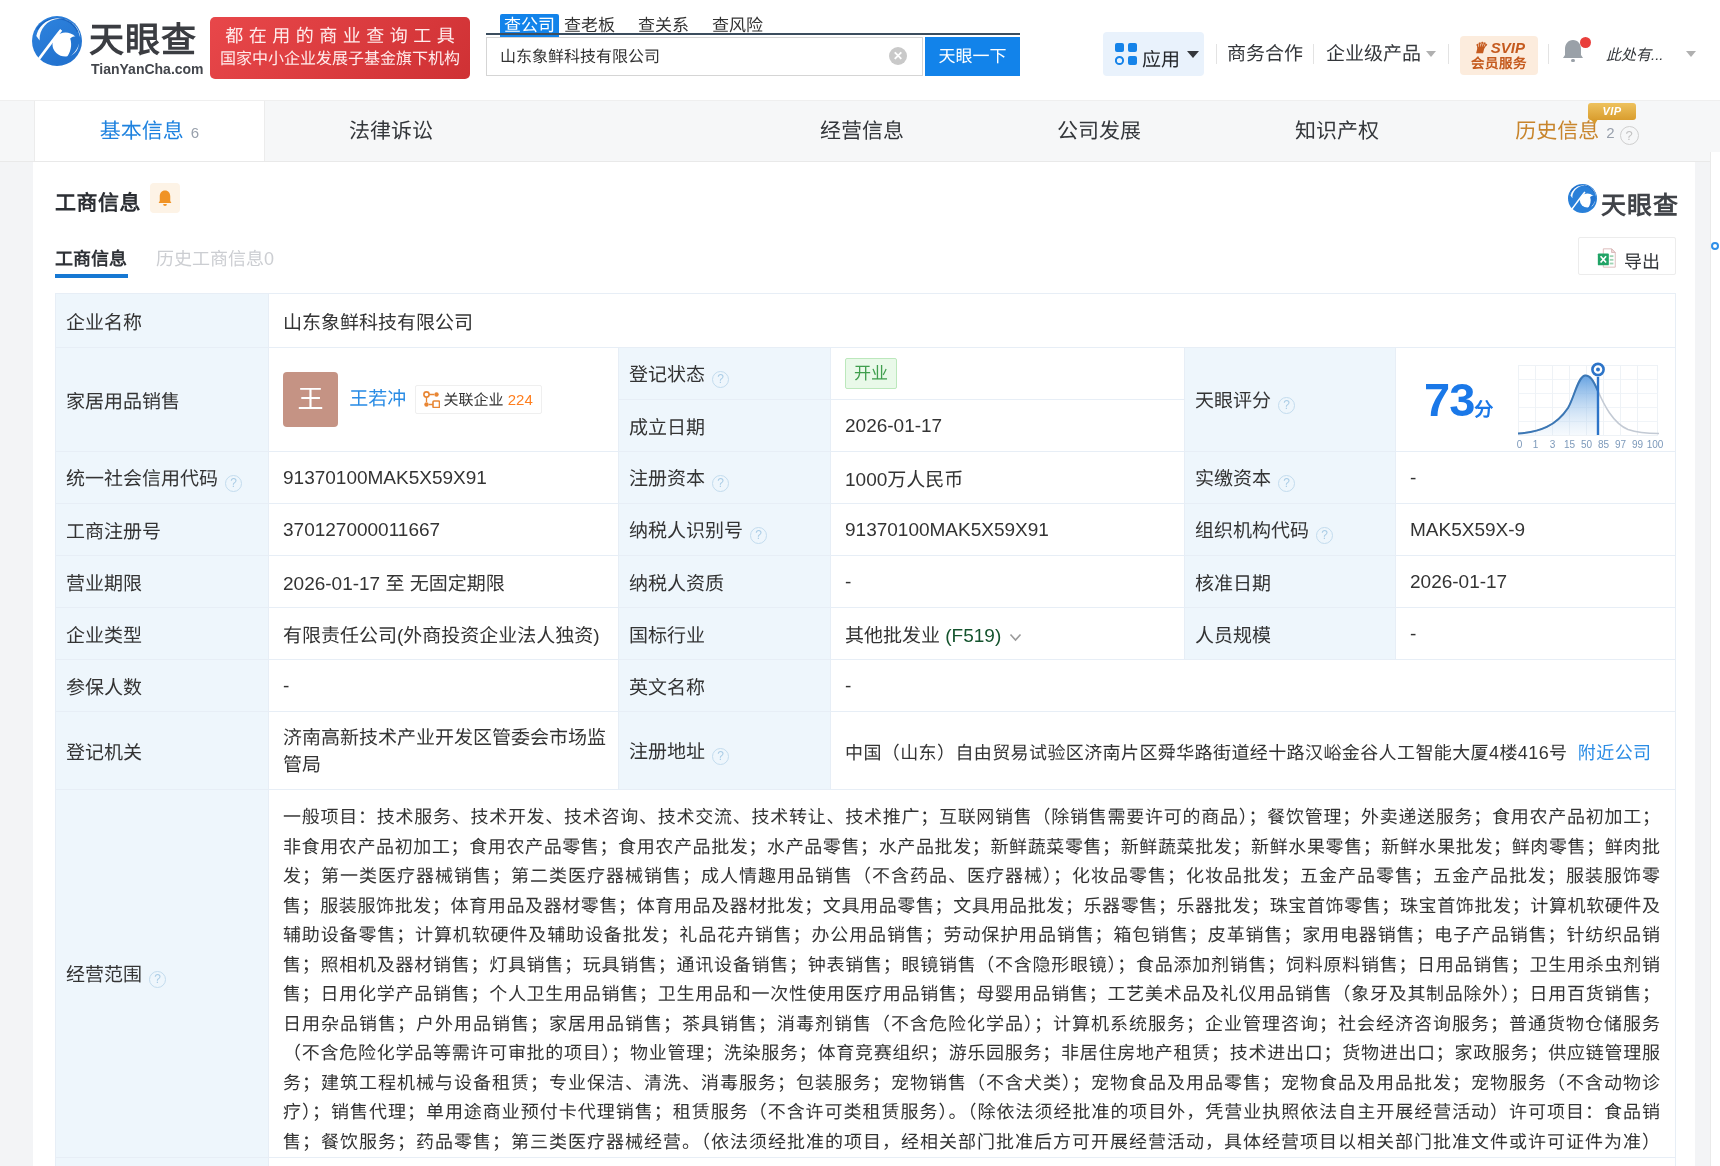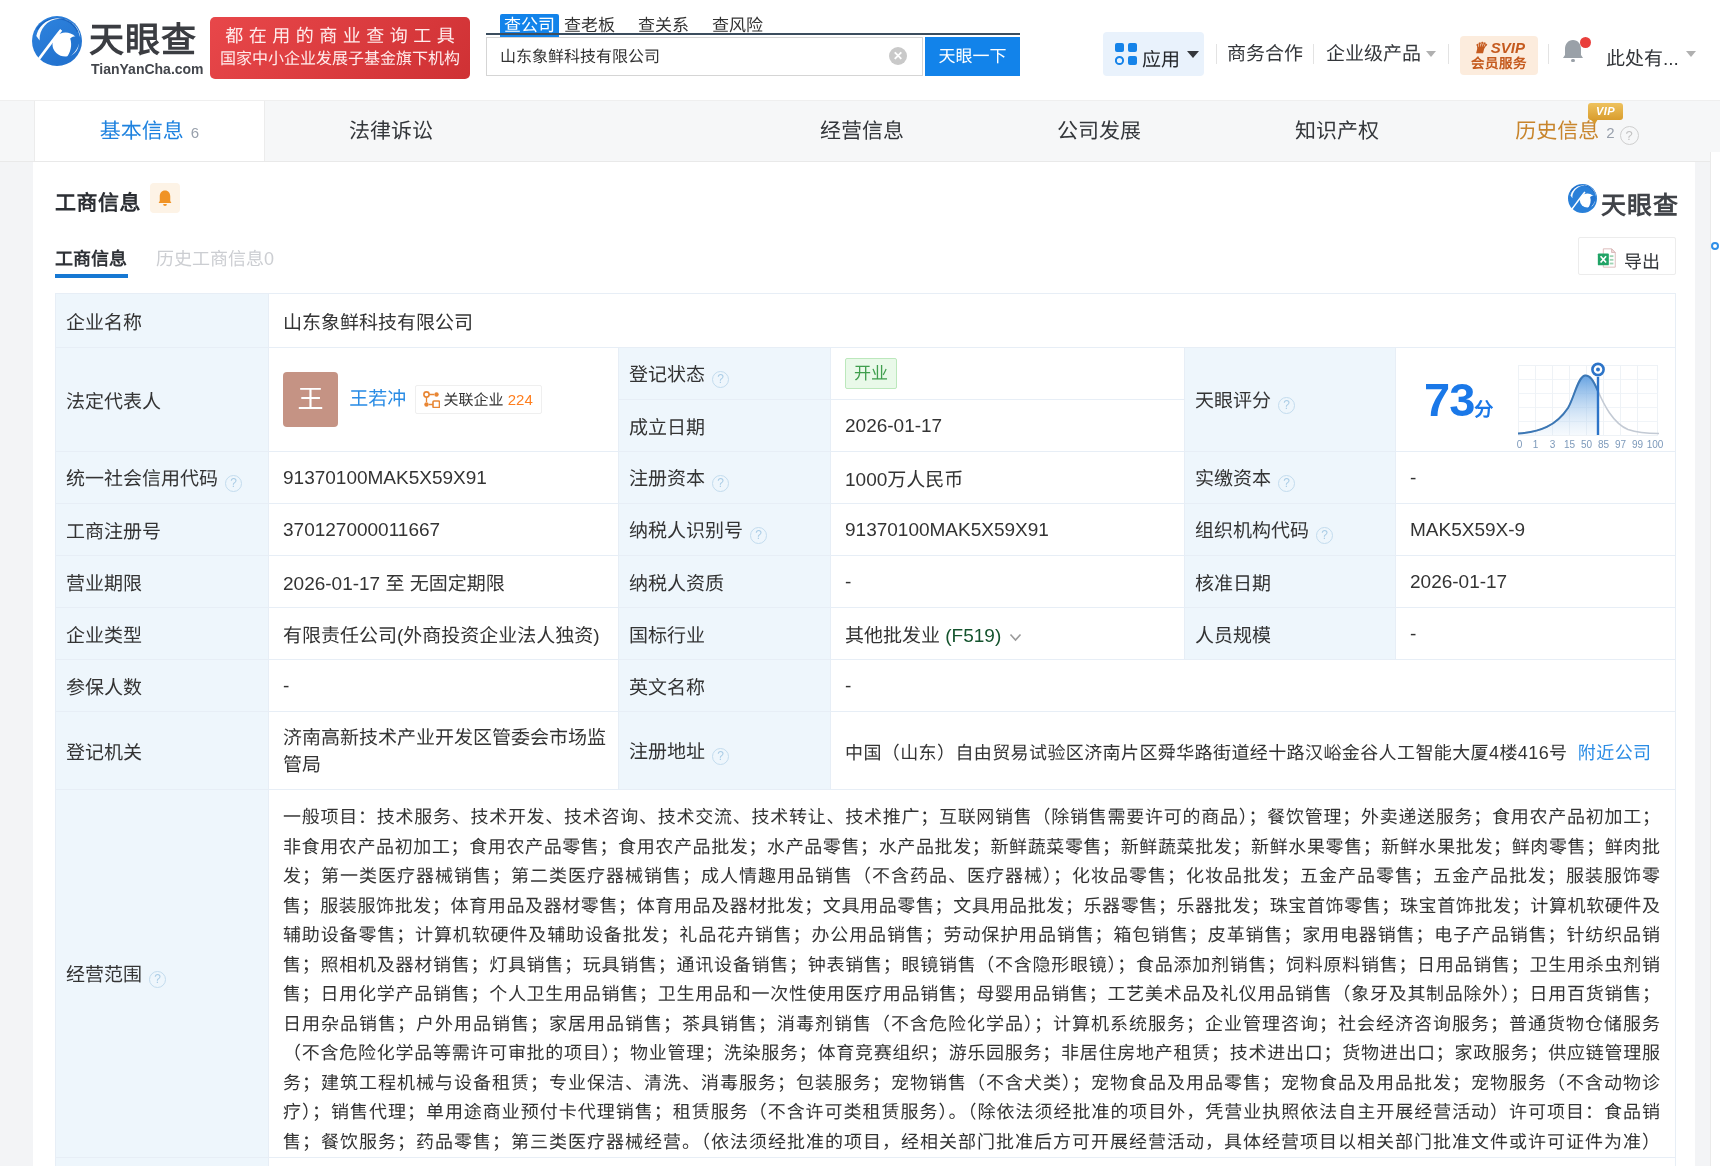--- a/index.html
+++ b/index.html
@@ -28,21 +28,21 @@
 #appChip .txt { position:absolute; left:39px; top:12px; font-size:19px; color:#24272b; }
 #appChip .car { position:absolute; left:84px; top:19px; width:0; height:0; border-left:6px solid transparent; border-right:6px solid transparent; border-top:7px solid #35383c; }
 .hsep { position:absolute; top:44px; width:1px; height:20px; background:#e3e3e3; }
 .hlink { position:absolute; top:43px; font-size:19px; color:#33363a; line-height:22px; }
 .gcar { position:absolute; width:0; height:0; border-left:5px solid transparent; border-right:5px solid transparent; border-top:6px solid #b0b0b0; }
 #svip { position:absolute; left:1460px; top:36px; width:78px; height:39px; background:#fcecdd; border-radius:4px; text-align:center; }
 #svip .s1 { font-size:15px; font-weight:800; font-style:italic; color:#c55a1e; line-height:17px; margin-top:3px; }
 #svip .s2 { font-size:13.5px; font-weight:700; color:#c55a1e; line-height:16px; letter-spacing:0.5px; }
 #bellIcon { position:absolute; left:1558px; top:36px; width:30px; height:30px; }
 #redDot { position:absolute; left:1580px; top:37px; width:11px; height:11px; background:#e93f3c; border-radius:50%; }
-#userTxt { position:absolute; left:1606px; top:43px; font-size:19px; color:#33363a; }
+#userTxt { position:absolute; left:1606px; top:43px; font-size:15px; color:#33363a;font-style:italic; }
 
 
 #navbar { position:absolute; left:0; top:100px; width:1720px; height:62px; background:#f6f7f8; border-top:1px solid #efefef; border-bottom:1px solid #e9e9e9; }
 .ntab { position:absolute; top:0; height:60px; line-height:60px; text-align:center; font-size:21px; color:#34373b; }
 #ntab1 { left:34px; width:231px; background:#fff; border-left:1px solid #ececec; border-right:1px solid #ececec; color:#1e82df; font-weight:500; }
 .ncount { font-size:15px; color:#98a0ac; font-weight:400; margin-left:7px; }
 
 
 #content { position:absolute; left:33px; top:162px; width:1662px; height:1004px; background:#fff; }
 
@@ -70,21 +70,21 @@
 #relBadge { display:inline-block; height:29px; border:1px solid #efefef; border-radius:2px; font-size:15px; line-height:27px; padding:0 8px 0 7px; margin-left:3px; vertical-align:middle; background:#fff; }
 #openBadge { display:inline-block; width:52px; height:31px; background:#e9f9e9; border:1px solid #bce8bc; border-radius:2px; color:#3f9e4d; font-size:17px; text-align:center; line-height:29px; }
 #score73 { font-size:47px; font-weight:700; color:#1a78e8; letter-spacing:-1px; }
 #scoreFen { font-size:19px; font-weight:700; color:#1a78e8; }
 
 
 #scope { line-height:29.5px; font-size:18px; color:#333; }
 #scope div { width:1377px; text-align:justify; text-align-last:justify; overflow:hidden; height:29.5px; }
 #scoreCell { position:relative; }
 #scoreChart { position:absolute; left:118px; top:14px; }
-.vipBadge { position:absolute; left:1588px; top:2px; width:35px; height:17px; background:linear-gradient(180deg,#eec25e,#d99d2e); border-radius:3px; color:#fff; font-size:11px; font-weight:700; font-style:italic; text-align:center; line-height:17px; letter-spacing:0.5px; }
+.vipBadge { position:absolute; left:1588px; top:2px; width:48px; height:17px; background:linear-gradient(180deg,#eec25e,#d99d2e); border-radius:3px; color:#fff; font-size:11px; font-weight:700; font-style:italic; text-align:center; line-height:17px; letter-spacing:0.5px; }
 .vipBadge:after { content:""; position:absolute; left:2px; bottom:-4px; border-left:5px solid transparent; border-right:3px solid transparent; border-top:5px solid #d99d2e; }
 .qmg { display:inline-block; width:19px; height:19px; line-height:17px; text-align:center; border:1px solid #cfcfcf; border-radius:50%; color:#c2c2c2; font-size:13px; margin-left:6px; vertical-align:-2px; }
 
 
 #rightStrip { position:absolute; left:1710px; top:152px; width:10px; height:1014px; background:#fff; border-left:1px solid #eaeaea; }
 #stripCircle { position:absolute; left:1711px; top:242px; width:8px; height:8px; border:2px solid #2f8fe8; border-radius:50%; background:#fff; }
 </style>
 </head>
 <body>
 
@@ -200,21 +200,21 @@
       <col style="width:354px">
         <col style="width:211px">
         <col style="width:280px">
     </colgroup>
     <tbody>
         <tr style="height:54px;">
       <td class="lb">企业名称</td>
       <td colspan="5">山东象鲜科技有限公司</td>
     </tr>
     <tr style="height:52px;">
-      <td class="lb" rowspan="2">法定代表人</td>
+      <td class="lb" rowspan="2">家居用品销售</td>
       <td rowspan="2">
         <span id="avatar">王</span>
         <span class="bluelink" style="margin-left:6px;">王若冲</span>
         <span id="relBadge"><svg width="17" height="17" viewBox="0 0 17 17" style="vertical-align:-3px;margin-right:4px;">
           <circle cx="3.5" cy="3.5" r="2.6" fill="none" stroke="#e88634" stroke-width="1.6"></circle>
           <circle cx="13.5" cy="3.5" r="2.2" fill="#e88634"></circle>
           <circle cx="3.5" cy="13.5" r="2.2" fill="#e88634"></circle>
           <rect x="10" y="10" width="6.5" height="6.5" rx="1" fill="none" stroke="#e88634" stroke-width="1.6"></rect>
           <path d="M6 3.5 L11 3.5 M3.5 6 L3.5 11 M6 13.5 L10 13.5" stroke="#e88634" stroke-width="1.3"></path>
         </svg>关联企业 <span style="color:#ff7e1e;">224</span></span>

